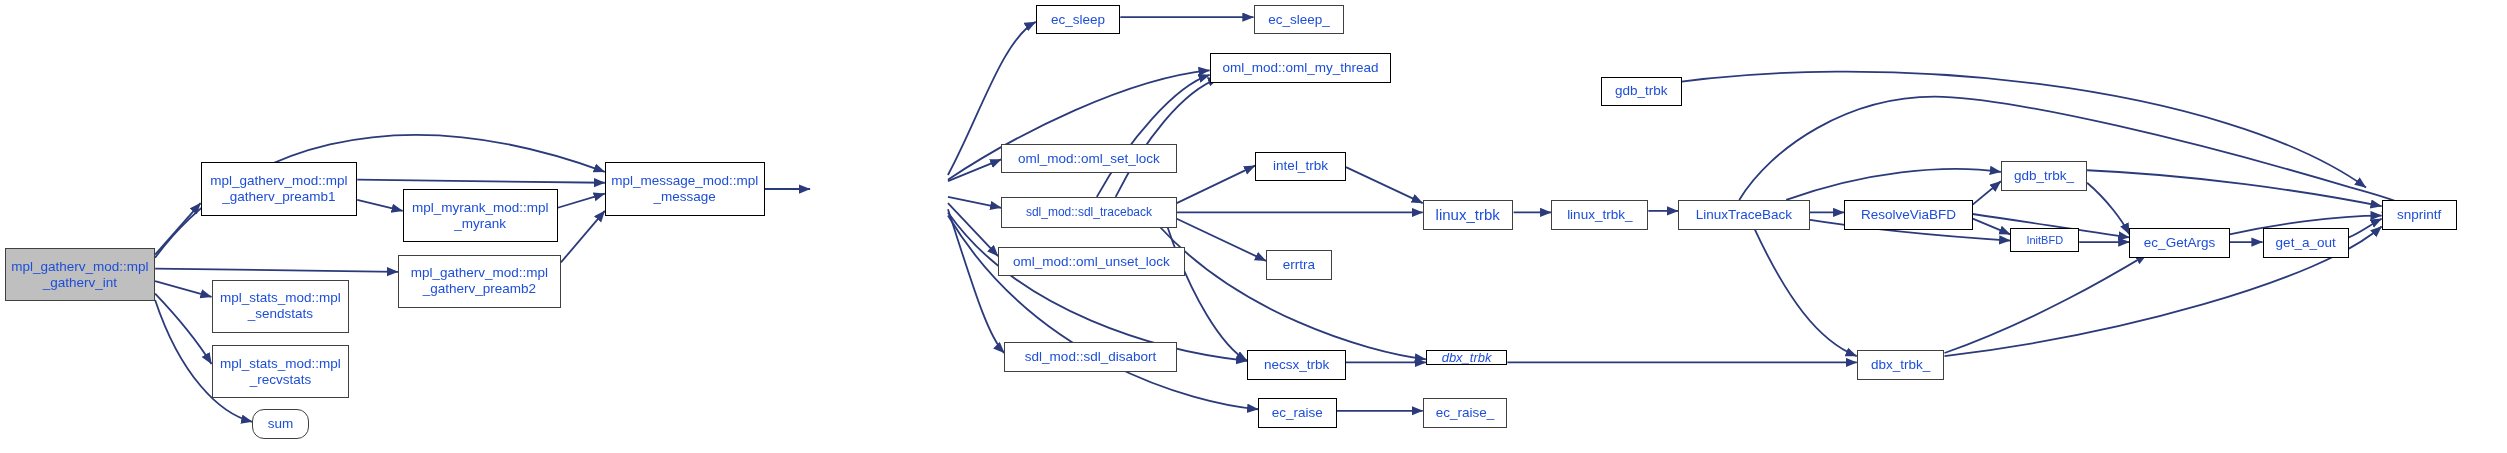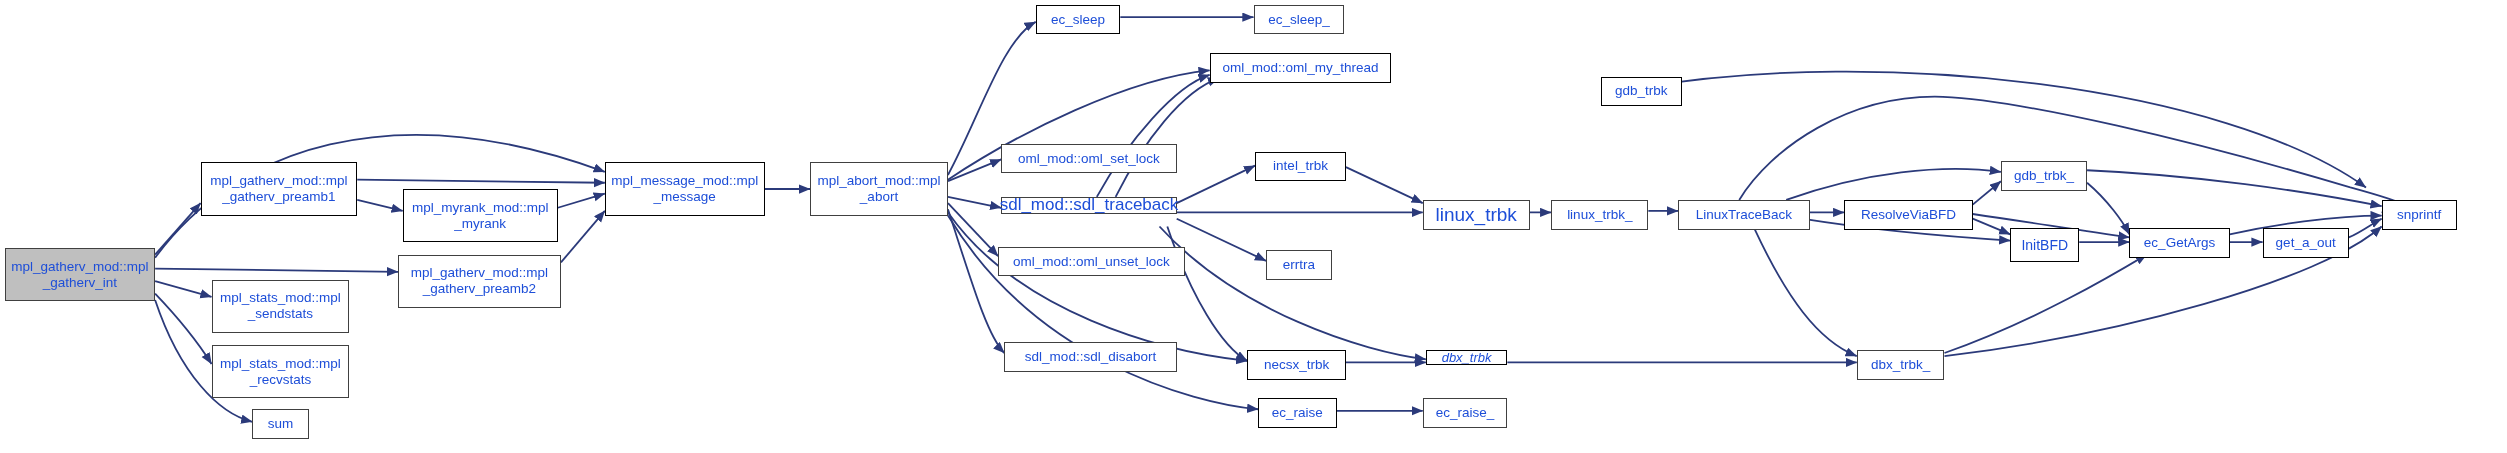--- a/index.html
+++ b/index.html
@@ -89,46 +89,44 @@
       </g>
   </svg>
 <div class="node root thick" style="left: 4.70063px; top: 248.369px; width: 150.42px; height: 53.1103px; font-size: 13.5px;">mpl_gatherv_mod::mpl
 _gatherv_int</div>
     <div class="node" style="left: 200.56px; top: 162.455px; width: 156.688px; height: 53.1103px; font-size: 13.5px;">mpl_gatherv_mod::mpl
 _gatherv_preamb1</div>
     <div class="node thick" style="left: 211.528px; top: 279.61px; width: 137.885px; height: 53.1103px; font-size: 13.5px;">mpl_stats_mod::mpl
 _sendstats</div>
     <div class="node thick" style="left: 211.528px; top: 345.217px; width: 137.885px; height: 53.1103px; font-size: 13.5px;">mpl_stats_mod::mpl
 _recvstats</div>
-    <div class="node thick" style="left: 252.267px; top: 409.262px; width: 56.4075px; height: 29.6793px; font-size: 13.5px;">sum</div>
+    <div class="node thick" style="left: 252.267px; top: 409.262px; width: 56.4075px; height: 29.6793px; font-size: 13.5px; border-radius: 12px;">sum</div>
     <div class="node" style="left: 402.687px; top: 189.01px; width: 155.121px; height: 53.1103px; font-size: 13.5px;">mpl_myrank_mod::mpl
 _myrank</div>
     <div class="node thick" style="left: 397.986px; top: 254.617px; width: 162.955px; height: 53.1103px; font-size: 13.5px;">mpl_gatherv_mod::mpl
 _gatherv_preamb2</div>
     <div class="node" style="left: 604.814px; top: 162.455px; width: 159.821px; height: 53.1103px; font-size: 13.5px;">mpl_message_mod::mpl
 _message</div>
-    <div class="node thick" style="left: 810.074px; top: 162.455px; width: 137.885px; height: 53.1103px; font-size: 13.5px;">mpl_abort_mod::mpl
-_abort</div>
     <div class="node" style="left: 1035.7px; top: 4.68621px; width: 84.6112px; height: 29.6793px; font-size: 13.5px;">ec_sleep</div>
     <div class="node thick" style="left: 1253.5px; top: 4.68621px; width: 90.8787px; height: 29.6793px; font-size: 13.5px;">ec_sleep_</div>
     <div class="node" style="left: 1209.63px; top: 53.1103px; width: 181.757px; height: 29.6793px; font-size: 13.5px;">oml_mod::oml_my_thread</div>
     <div class="node thick" style="left: 1001.23px; top: 143.71px; width: 175.49px; height: 29.6793px; font-size: 13.5px;">oml_mod::oml_set_lock</div>
-    <div class="node thick" style="left: 1001.23px; top: 196.821px; width: 175.49px; height: 17px; font-size: 17px;">sdl_mod::sdl_traceback</div>
+    <div class="node thick" style="left: 1001.23px; top: 196.821px; width: 175.49px; height: 31px; font-size: 12px;">sdl_mod::sdl_traceback</div>
     <div class="node thick" style="left: 998.099px; top: 246.807px; width: 186.458px; height: 29.6793px; font-size: 13.5px;">oml_mod::oml_unset_lock</div>
     <div class="node thick" style="left: 1004.37px; top: 342.093px; width: 172.356px; height: 29.6793px; font-size: 13.5px;">sdl_mod::sdl_disabort</div>
     <div class="node" style="left: 1255.07px; top: 151.521px; width: 90.8787px; height: 29.6793px; font-size: 13.5px;">intel_trbk</div>
     <div class="node thick" style="left: 1266.04px; top: 249.931px; width: 65.8088px; height: 29.6793px; font-size: 13.5px;">errtra</div>
     <div class="node" style="left: 1247.23px; top: 349.903px; width: 98.7131px; height: 29.6793px; font-size: 13.5px;">necsx_trbk</div>
     <div class="node" style="left: 1258.2px; top: 398.328px; width: 78.3438px; height: 29.6793px; font-size: 13.5px;">ec_raise</div>
     <div class="node thick" style="left: 1422.72px; top: 398.328px; width: 84.6112px; height: 29.6793px; font-size: 13.5px;">ec_raise_</div>
-    <div class="node thick" style="left: 1422.72px; top: 199.945px; width: 107px; height: 29.6793px; font-size: 19px;">linux_trbk</div>
+    <div class="node thick" style="left: 1422.72px; top: 199.945px; width: 90px; height: 29.6793px; font-size: 15px;">linux_trbk</div>
     <div class="node" style="left: 1425.86px; top: 349.903px; width: 81.4775px; height: 15px; font-size: 13px; font-style: italic;">dbx_trbk</div>
     <div class="node" style="left: 1560.61px; top: 76.5414px; width: 81.4775px; height: 29.6793px; font-size: 13.5px; margin-left: 40px;">gdb_trbk</div>
     <div class="node thick" style="left: 1551.21px; top: 199.945px; width: 97.1462px; height: 29.6793px; font-size: 13.5px;">linux_trbk_</div>
     <div class="node thick" style="left: 1678.12px; top: 199.945px; width: 131.618px; height: 29.6793px; font-size: 13.5px;">LinuxTraceBack</div>
     <div class="node" style="left: 1844.21px; top: 199.945px; width: 128.484px; height: 29.6793px; font-size: 13.5px;">ResolveViaBFD</div>
     <div class="node thick" style="left: 2000.9px; top: 160.893px; width: 86.1781px; height: 29.6793px; font-size: 13.5px;">gdb_trbk_</div>
-    <div class="node" style="left: 2010.3px; top: 228.062px; width: 68.9425px; height: 34px; font-size: 14px;">InitBFD</div>
+    <div class="node" style="left: 2010.3px; top: 228.062px; width: 68.9425px; height: 24px; font-size: 11px;">InitBFD</div>
     <div class="node thick" style="left: 1856.75px; top: 349.903px; width: 87.745px; height: 29.6793px; font-size: 13.5px;">dbx_trbk_</div>
     <div class="node" style="left: 2129.38px; top: 228.062px; width: 100.28px; height: 29.6793px; font-size: 13.5px;">ec_GetArgs</div>
     <div class="node" style="left: 2262.57px; top: 228.062px; width: 86.1781px; height: 29.6793px; font-size: 13.5px;">get_a_out</div>
     <div class="node" style="left: 2381.65px; top: 199.945px; width: 75.21px; height: 29.6793px; font-size: 13.5px;">snprintf</div>
   </div>
 
 </body></html>

